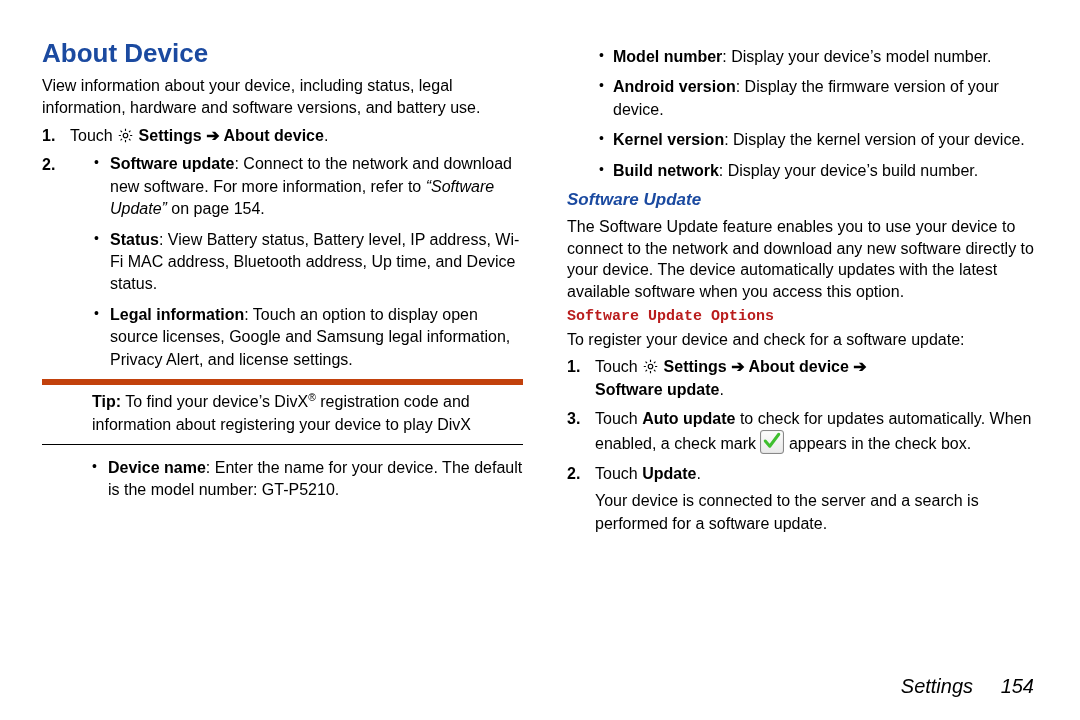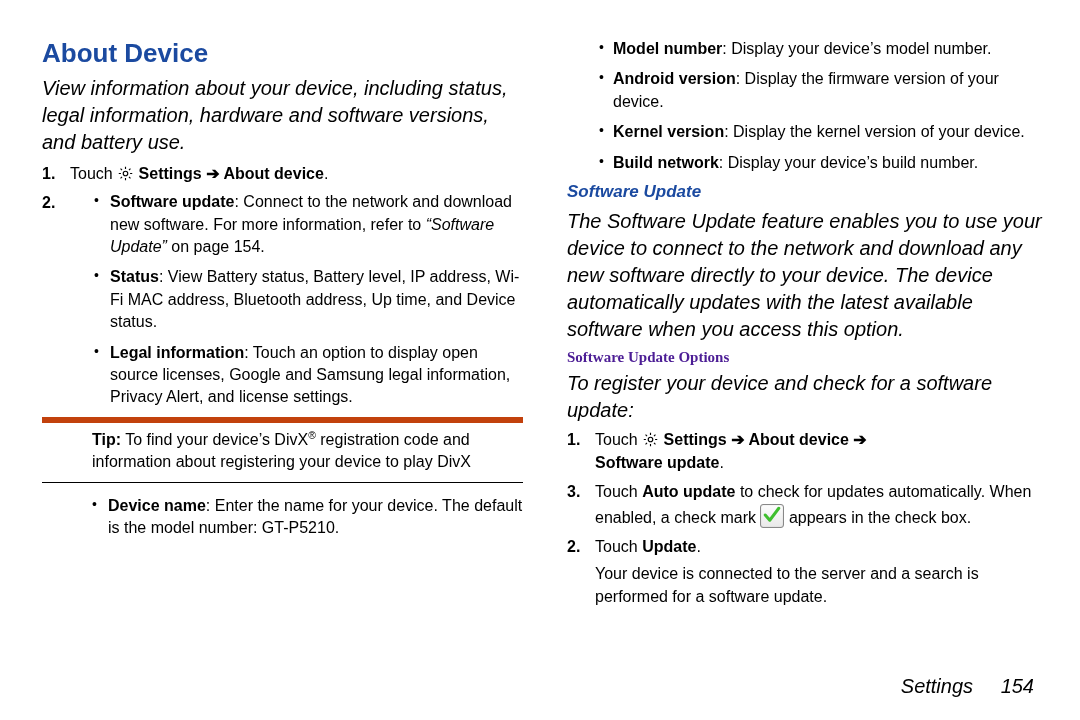--- a/index.html
+++ b/index.html
@@ -37,32 +37,31 @@
   }
   h2 {
     font-family: Arial, Helvetica, sans-serif;
     font-weight: 700;
     font-style: italic;
     font-size: 17px;
     color: #1b4aa0;
     margin: 0 0 6px 0;
   }
   h3 {
-    font-family: Liberation Serif, serif;
+    font-family: Liberation Mono, monospace;
     font-weight: 900;
     font-size: 15px;
-    color: #4c1d95;
+    color: #b91c1c;
     margin: 4px 0 4px 0;
     font-style: normal;
   }
   p {
-    font-size: 20px;
+    font-size: 16px;
     line-height: 1.35;
     margin: 0 0 6px 0;
-    font-style: italic;
   }
   ol {
     list-style: none;
     padding-left: 28px;
     margin: 4px 0 0 0;
   }
   ol > li {
     position: relative;
     font-size: 16px;
     line-height: 1.45;
@@ -181,21 +180,21 @@
     </div>
 
     <ul class="bullets top" style="padding-left:66px">
       <li>
         <span class="bold">Device name</span><span>: Enter the name for your device. The default is the model number: GT-P5210.</span>
       </li>
     </ul>
   </div>
 
   <div class="col right">
-    <ul class="bullets rightcol" style="margin-top:0;padding-left:46px">
+    <ul class="bullets rightcol" style="margin-top:8px;padding-left:46px">
       <li><span class="bold">Model number</span><span>: Display your device’s model number.</span></li>
       <li><span class="bold">Android version</span><span>: Display the firmware version of your device.</span></li>
       <li><span class="bold">Kernel version</span><span>: Display the kernel version of your device.</span></li>
       <li><span class="bold">Build network</span><span>: Display your device’s build number.</span></li>
     </ul>
 
     <h2>Software Update</h2>
     <p>The Software Update feature enables you to use your device to connect to the network and download any new software directly to your device. The device automatically updates with the latest available software when you access this option.</p>
 
     <h3>Software Update Options</h3>

